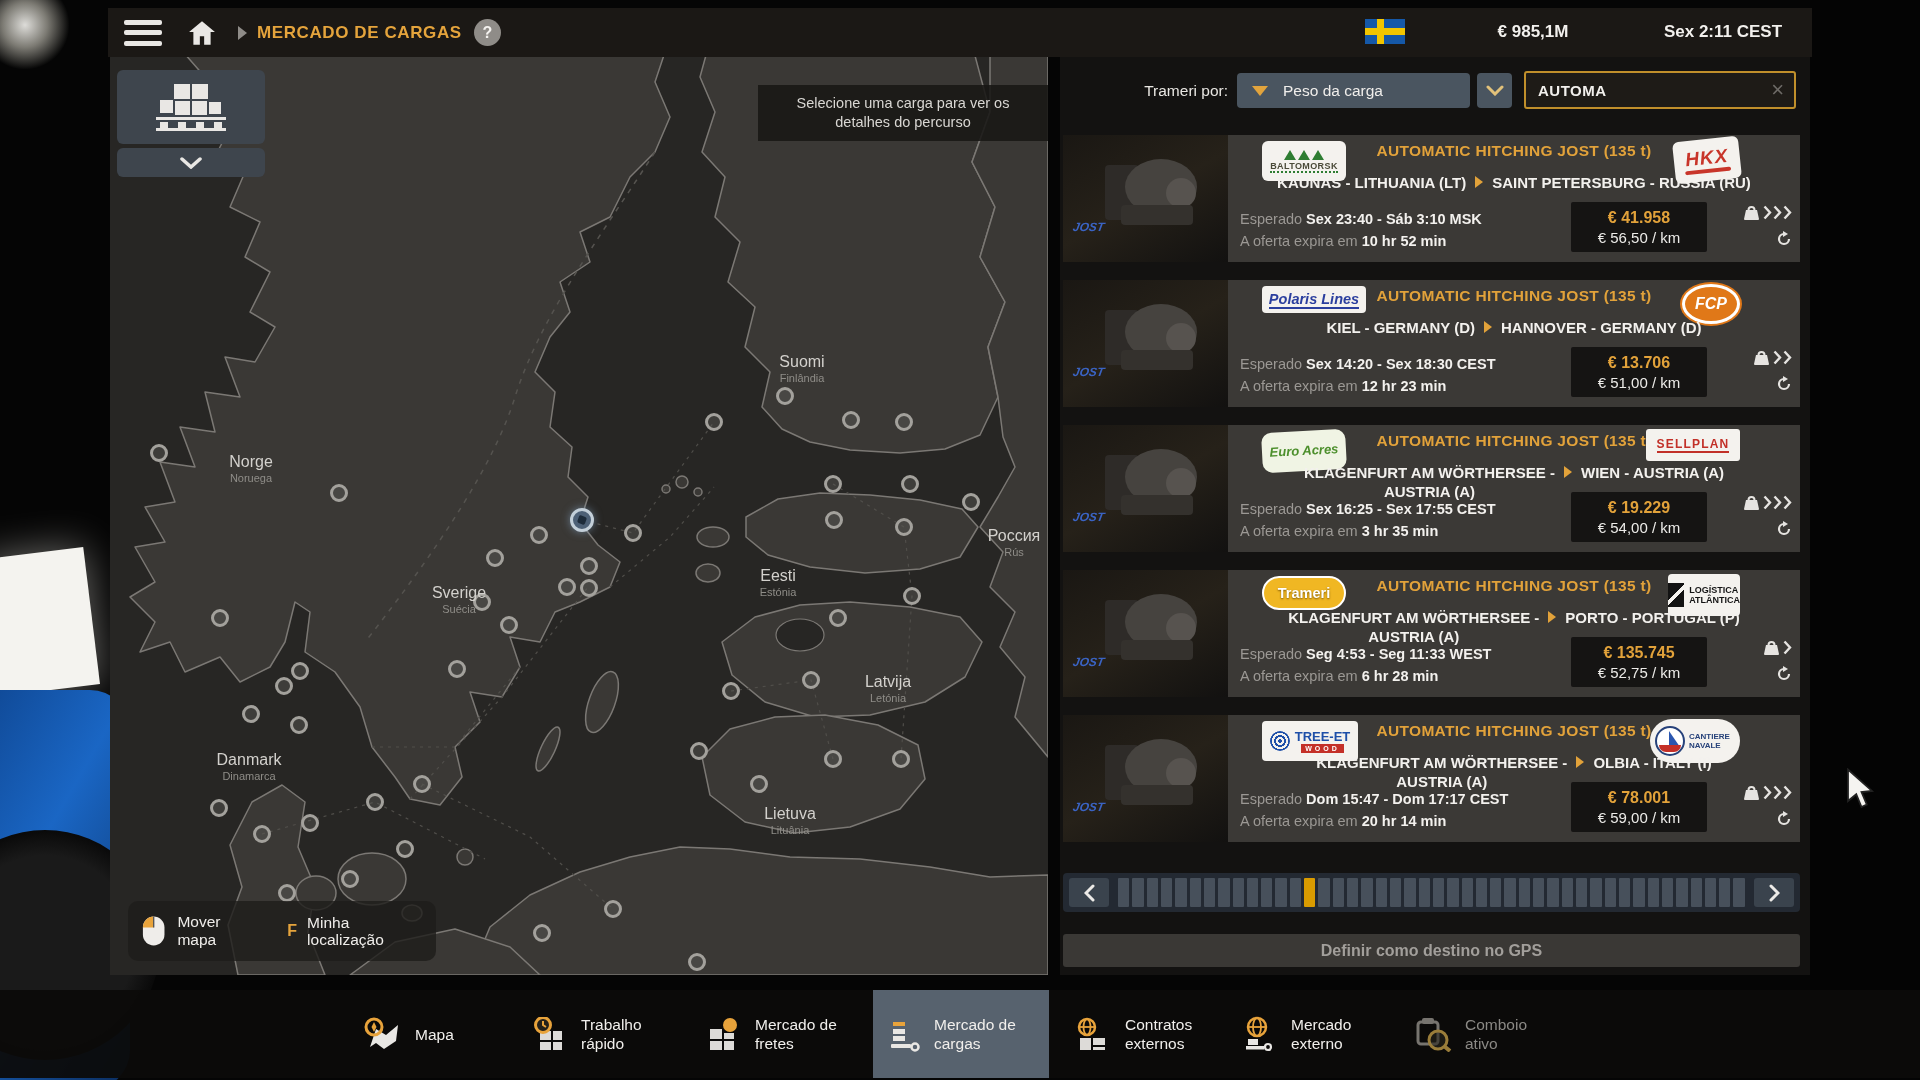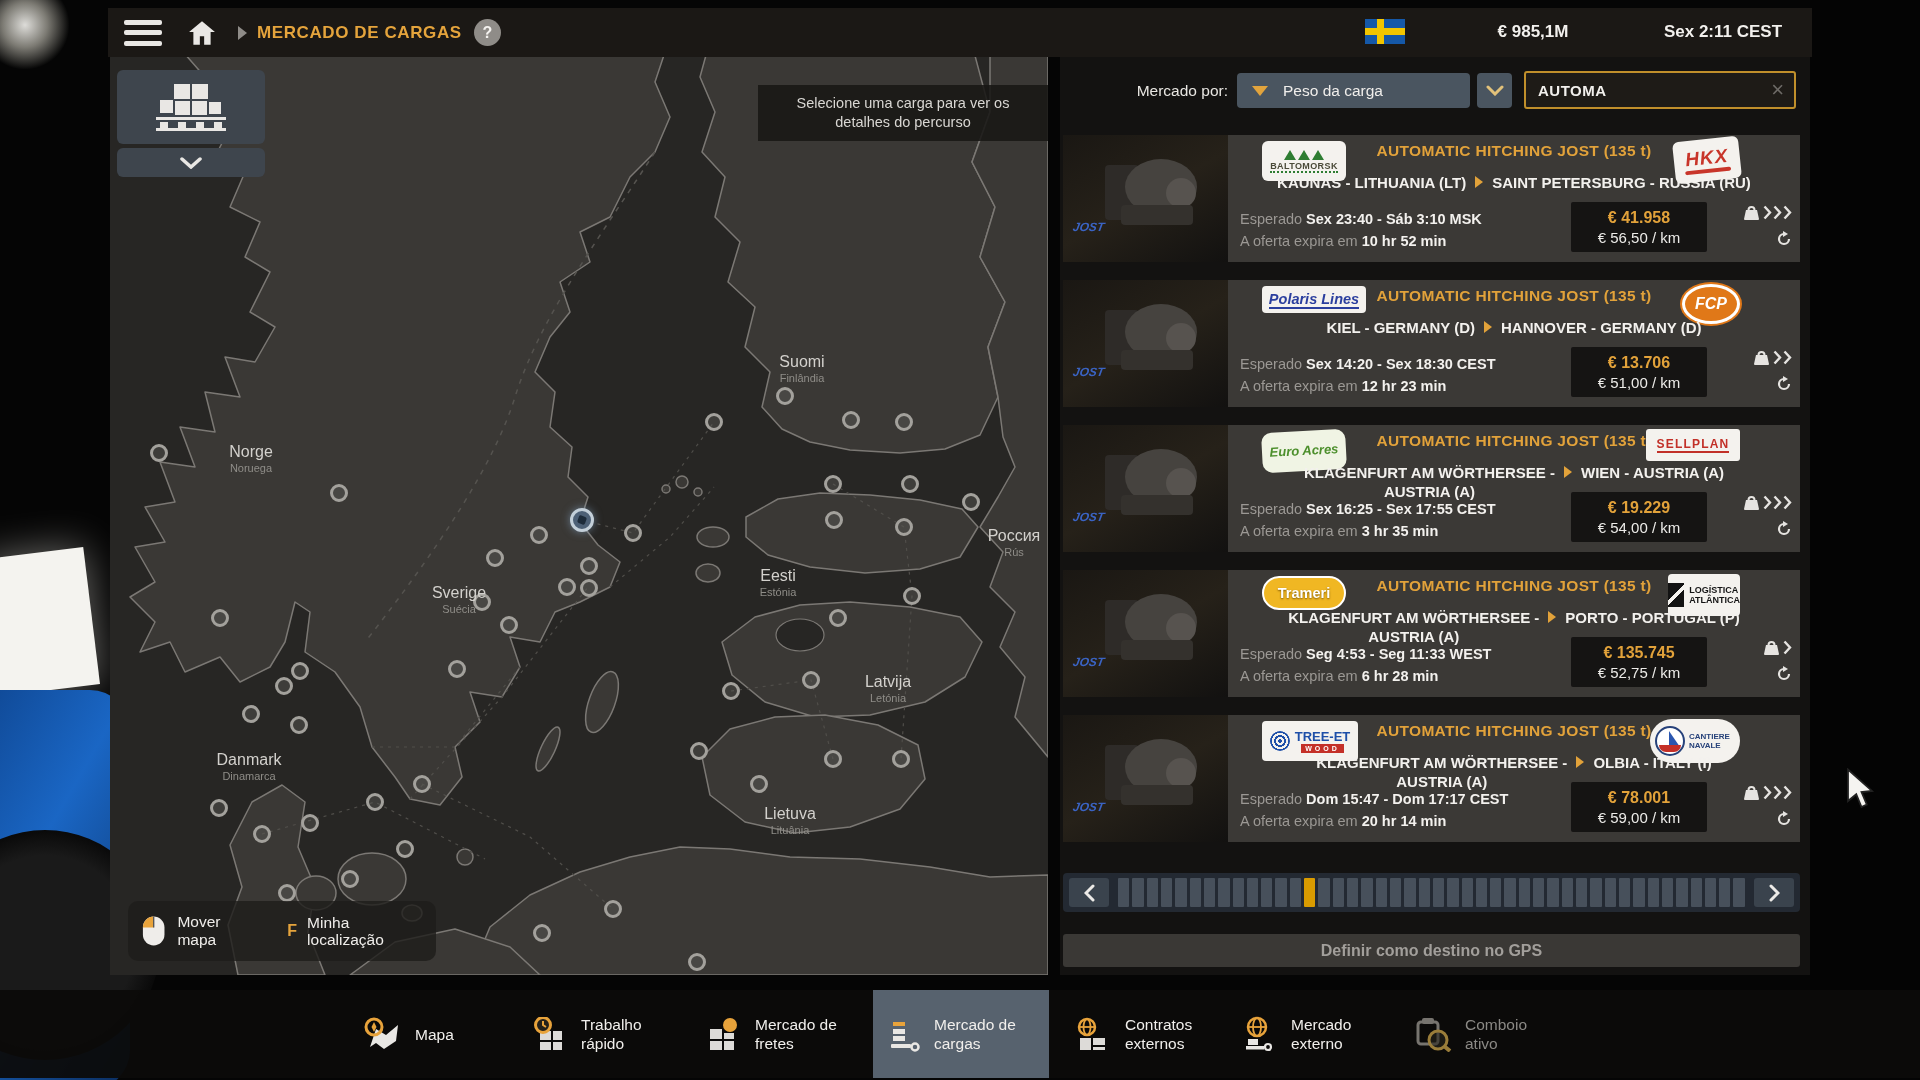--- a/index.html
+++ b/index.html
@@ -290,21 +290,21 @@
       <div class="marker" style="left: 714px; top: 693px;"></div>
       <div class="marker" style="left: 782px; top: 693px;"></div>
       <div class="marker" style="left: 494px; top: 843px;"></div>
       <div class="marker" style="left: 423px; top: 867px;"></div>
       <div class="marker" style="left: 578px; top: 896px;"></div>
       <div class="marker" style="left: 470px; top: 500px;"></div>
       <div class="marker" style="left: 363px; top: 536px;"></div>
     </div>
   <div class="player-marker" style="left: 460px; top: 451px;"></div>
   <div style="position:absolute;inset:0;pointer-events:none;">
-      <div class="map-label" style="left: 141px; top: 386px;">
+      <div class="map-label" style="left: 141px; top: 396px;">
         <span class="cname">Norge</span>
         <span class="csub">Noruega</span>
       </div>
       <div class="map-label" style="left: 349px; top: 527px;">
         <span class="cname">Sverige</span>
         <span class="csub">Suécia</span>
       </div>
       <div class="map-label" style="left: 692px; top: 296px;">
         <span class="cname">Suomi</span>
         <span class="csub">Finlândia</span>
@@ -365,21 +365,21 @@
       <path d="M13 1 A12 12 0 0 0 1 13 L13 13 Z" fill="#e8a33b"></path>
       <line x1="13" y1="1" x2="13" y2="13" stroke="#555" stroke-width="1.5"></line>
     </svg>
     <span class="lbl mm-label">Mover mapa</span>
     <span class="key-f">F</span>
     <span class="lbl loc-label">Minha localização</span>
   </div>
 </div>
 
 <div class="panel">
-  <div class="sort-label">Mercado por:</div>
+  <div class="sort-label">Trameri por:</div>
   <div class="sort-dd">
     <span class="dd-tri"></span>
     <span class="val">Peso da carga</span>
   </div>
   <div class="dd-expand">
     <svg width="18" height="11" viewBox="0 0 18 11">
         <path d="M2 2 L9 9 L16 2" fill="none" stroke="#e3c27a" stroke-width="3" stroke-linecap="round"></path>
       </svg>
   </div>
   <div class="search-box">

